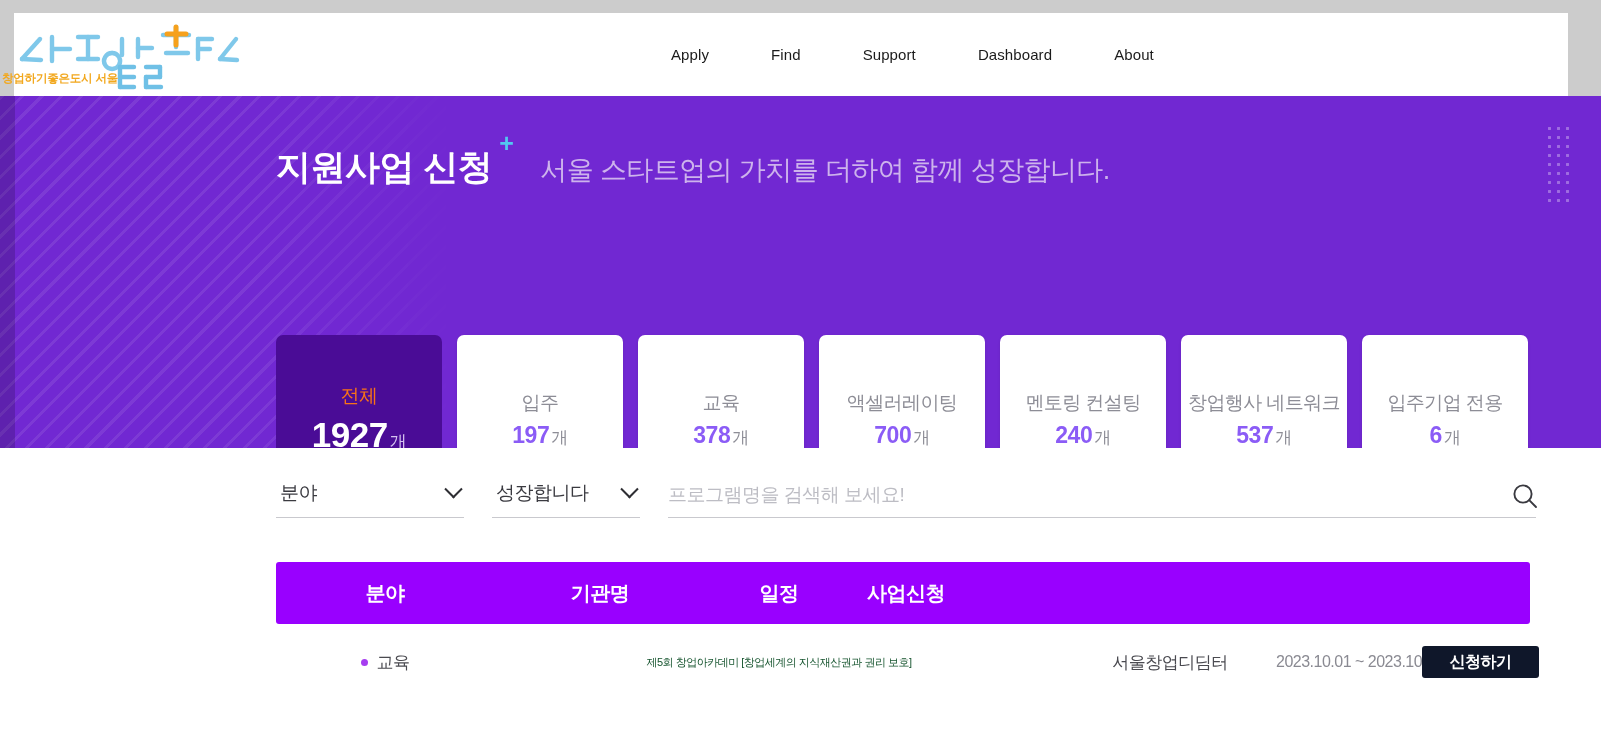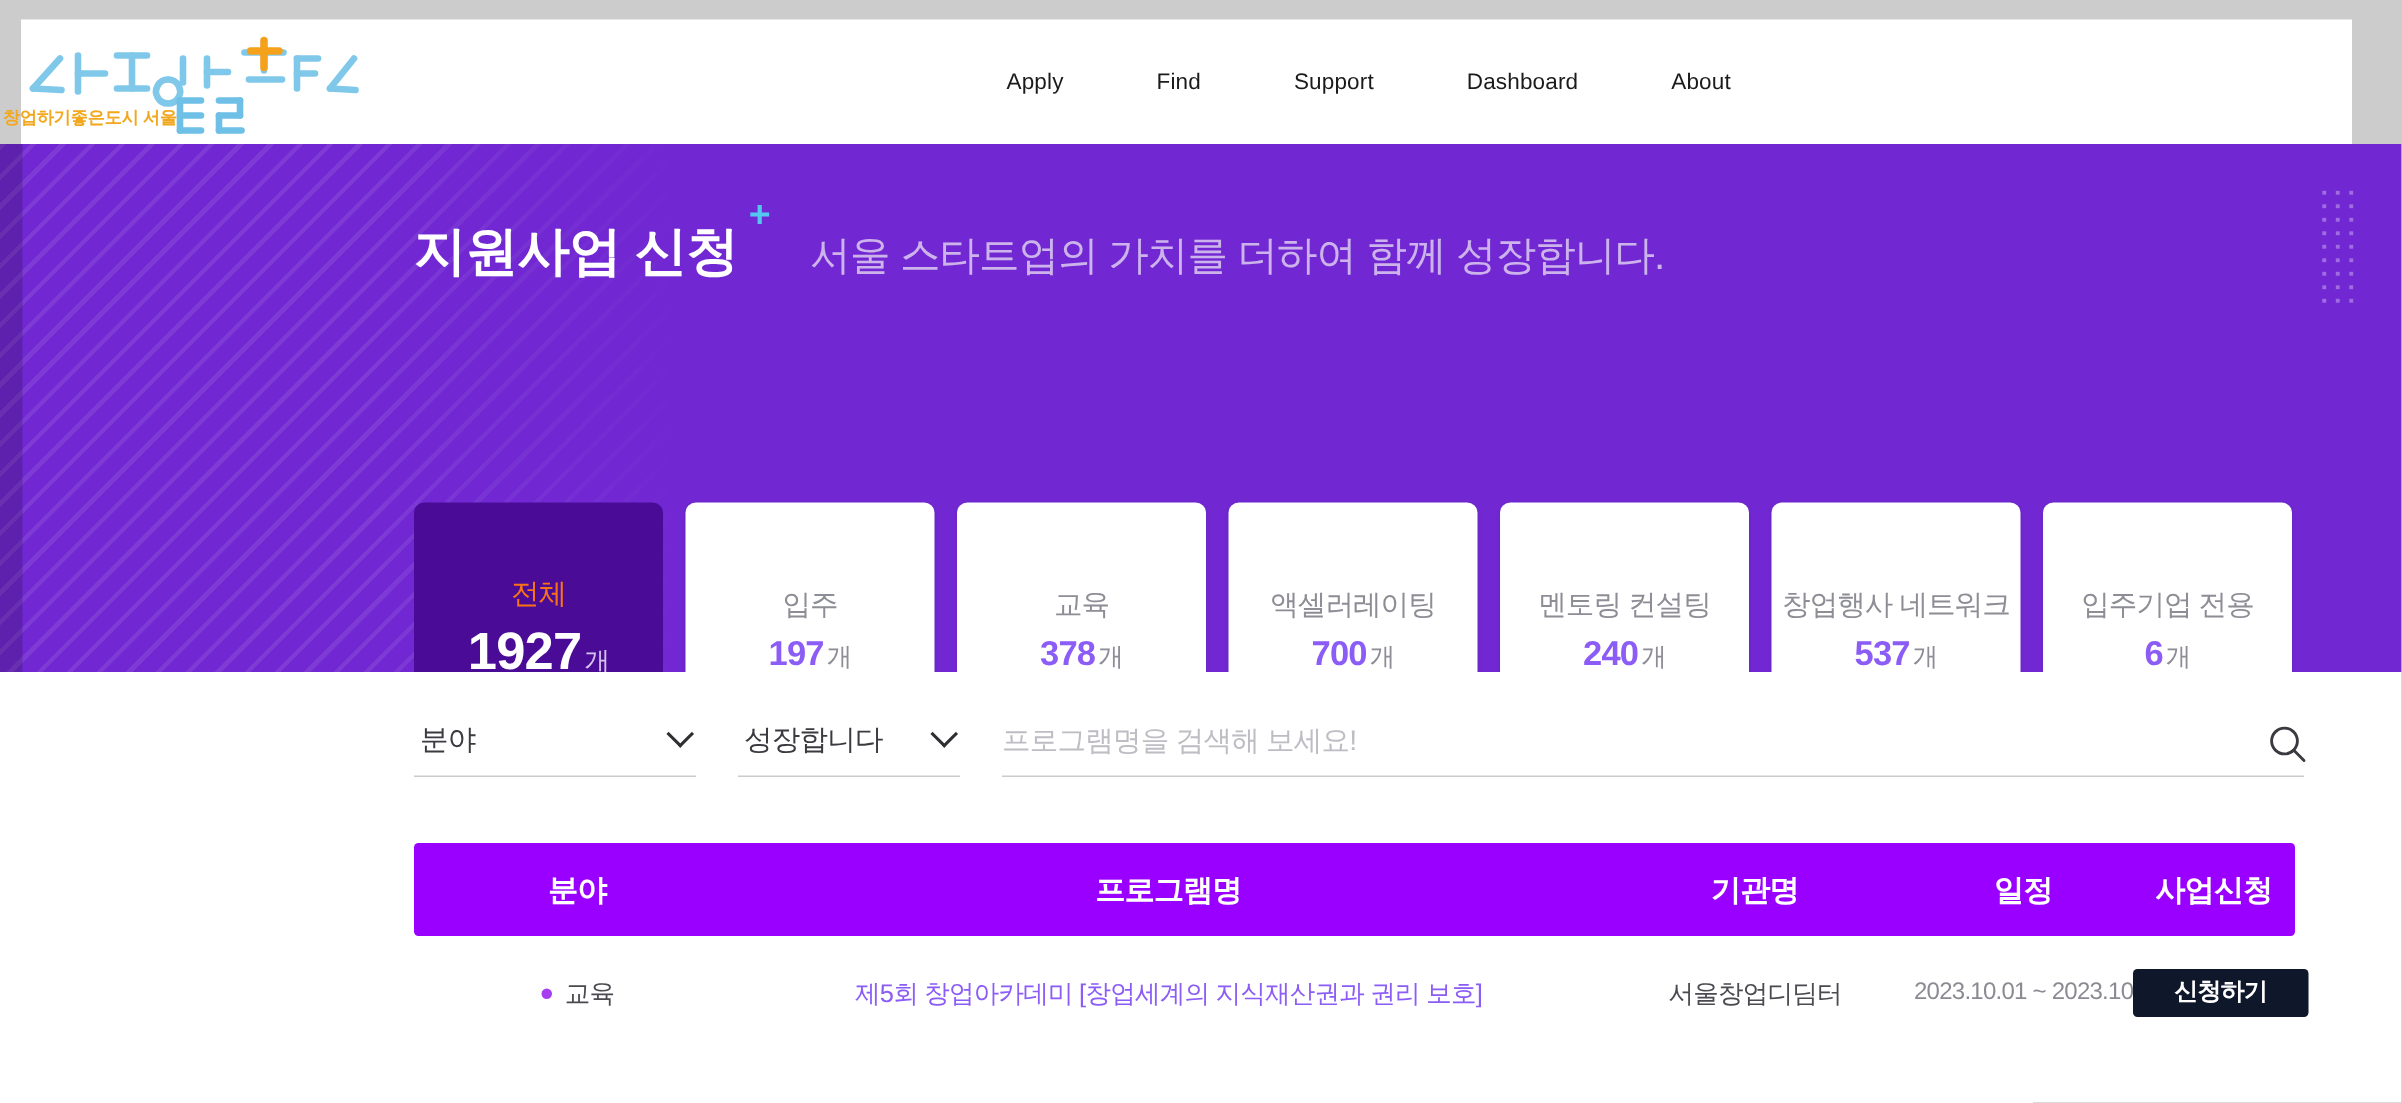--- a/index.html
+++ b/index.html
@@ -134,21 +134,21 @@
   .c-field { width: 218px; }
   .c-prog  { width: 570px; }
   .c-org   { width: 212px; }
   .c-date  { width: 146px; }
   .c-apply { width: 108px; font-family: Liberation Serif, serif; }
 
   .row { height: 76px; display: flex; align-items: center; }
   .td { font-size: 17px; color: #4a4a50; letter-spacing: -.5px; text-align: center; }
   .td-field { display: flex; align-items: center; justify-content: center; gap: 9px; }
   .dot { width: 7px; height: 7px; border-radius: 50%; background: #a63df0; flex: none; }
-  .td-prog { font-size: 17px; color: #8b5cf6; }
+  .td-prog { font-size: 11px; color: #14532d; }
   .td-date { font-size: 16px; color: #8a8a92; white-space: nowrap; }
   .apply-btn {
     display: inline-block; width: 117px; height: 32px; line-height: 32px;
     background: #0f172a; color: #ffffff; font-size: 16px; font-weight: 700;
     border: 0; border-radius: 3px; cursor: pointer; letter-spacing: -.5px;
     font-family: inherit;
   }
 </style>
 </head>
 <body>
@@ -299,21 +299,20 @@
             <circle cx="13" cy="13" r="8.6" fill="none" stroke="#3a3a40" stroke-width="1.9"></circle>
             <line x1="19.2" y1="19.2" x2="26" y2="26" stroke="#3a3a40" stroke-width="1.9" stroke-linecap="round"></line>
           </svg>
         </button>
       </div>
     </div>
 
     <div class="table">
       <div class="thead">
         <div class="th c-field">분야</div>
-        <div class="th c-prog">프로그램명</div>
         <div class="th c-org">기관명</div>
         <div class="th c-date">일정</div>
         <div class="th c-apply">사업신청</div>
       </div>
 
       <div class="row">
         <div class="td c-field td-field">
           <span class="dot"></span>
           <span>교육</span>
         </div>

